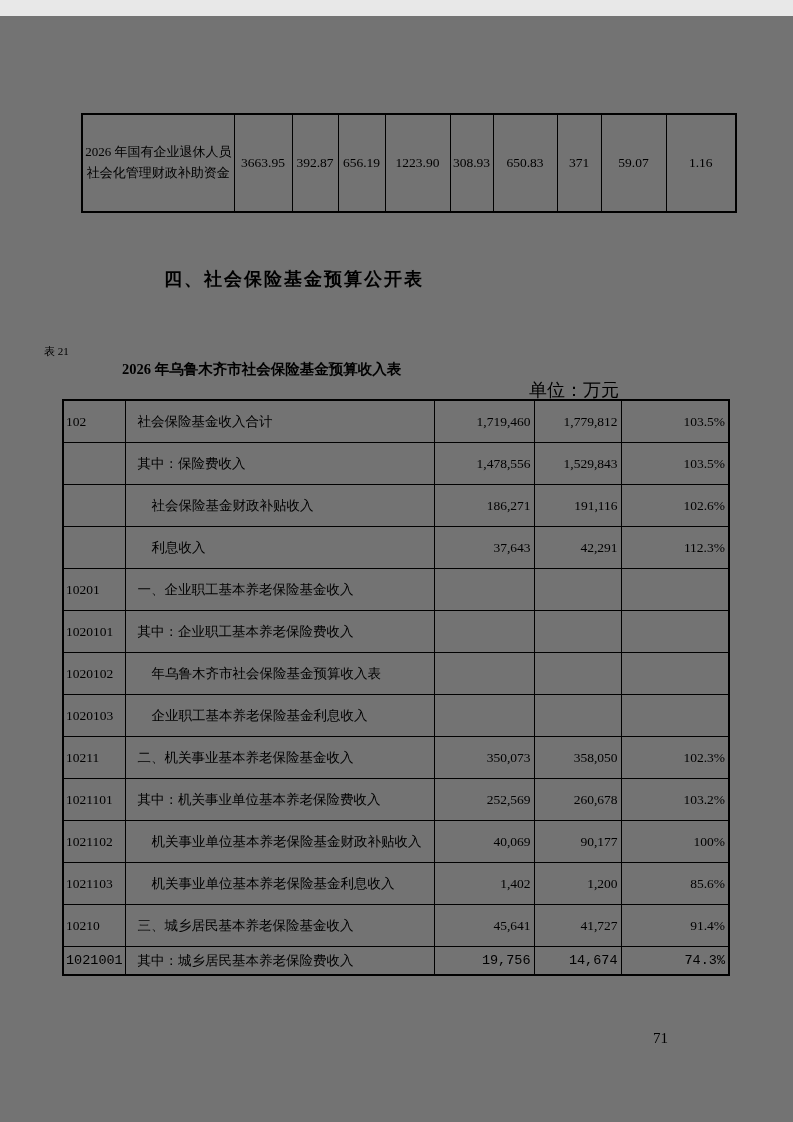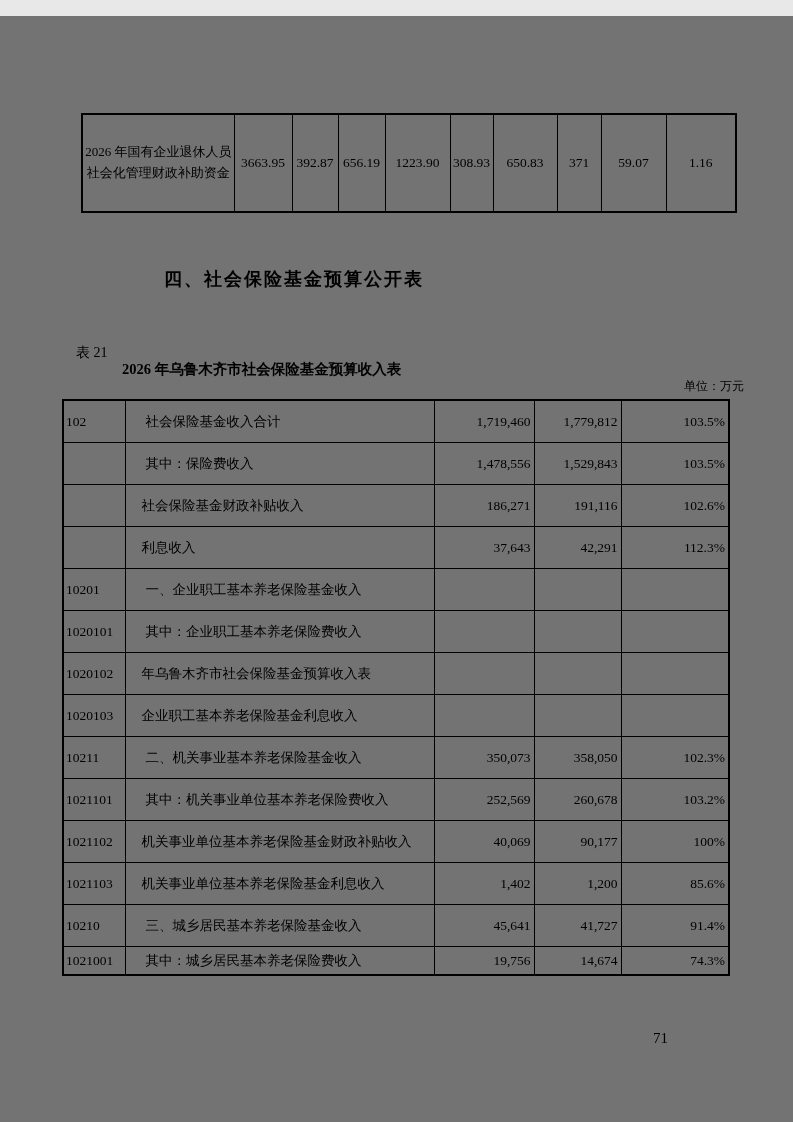--- a/index.html
+++ b/index.html
@@ -25,53 +25,53 @@
     text-align:center;vertical-align:middle;
     padding:0;
   }
   .top-table td.lbl{font-size:13px;line-height:1.6;white-space:nowrap;}
   
   .sec-heading{
     position:absolute;left:164px;top:251px;
     font-size:18px;font-weight:bold;letter-spacing:2px;
     font-family:"Liberation Serif","DejaVu Serif",serif;
   }
-  .tbl-label{position:absolute;left:76px;top:328px;font-size:14px;font-family:Liberation Serif, serif;}
+  .tbl-label{position:absolute;left:44px;top:328px;font-size:11px;font-family:Liberation Serif, serif;}
   .tbl-title{
     position:absolute;left:62px;top:344px;width:666px;
     text-align:left;padding-left:60px;box-sizing:border-box;
     font-size:14.5px;font-weight:bold;
   }
   .unit-note{
-    position:absolute;left:444px;top:362px;width:300px;
-    text-align:right;font-size:12px;
+    position:absolute;left:424px;top:362px;width:300px;
+    text-align:center;font-size:18px;
   }
   
   .main-table{
     position:absolute;left:62px;top:383px;
     width:666px;
     border:2px solid #000;
     font-size:13.5px;
   }
   .main-table th,.main-table td{
     border:1px solid #000;
     vertical-align:middle;
     padding:0 3px;
     overflow:hidden;
   }
   .main-table th{
     font-weight:bold;text-align:center;
     line-height:1.45;
     height:44px;
   }
   .main-table td{height:41px;}
-  .main-table tr.short td{height:27px;}
+  .main-table tr.short td{height:27px;font-family:Liberation Mono, monospace;}
   .main-table td.c-code{text-align:left;padding-left:2px;}
-  .main-table td.c-item{text-align:left;padding-left:20px;}
-  .main-table td.c-item.ind{padding-left:16px;}
+  .main-table td.c-item{text-align:left;padding-left:12px;}
+  .main-table td.c-item.ind{padding-left:26px;}
   .main-table td.c-num{text-align:right;padding-right:3px;}
   
   .page-num{position:absolute;left:653px;top:1014px;font-size:15px;}
 </style>
 </head>
 <body>
 
 <div class="page">
 
   <table class="top-table">

